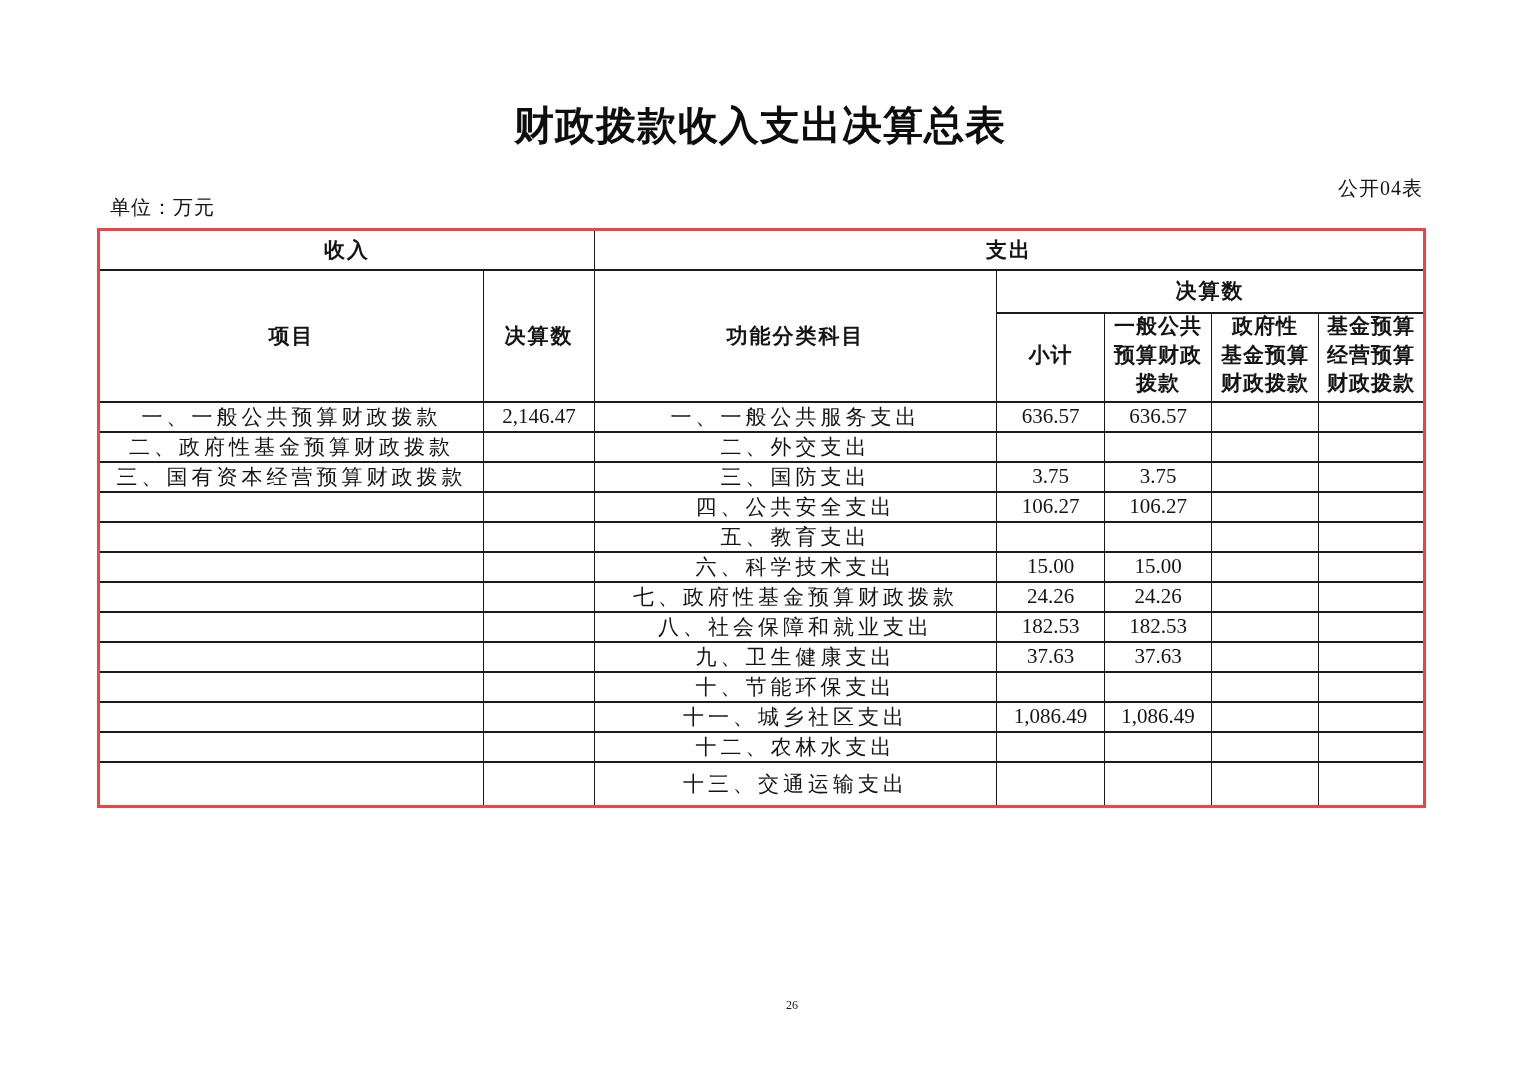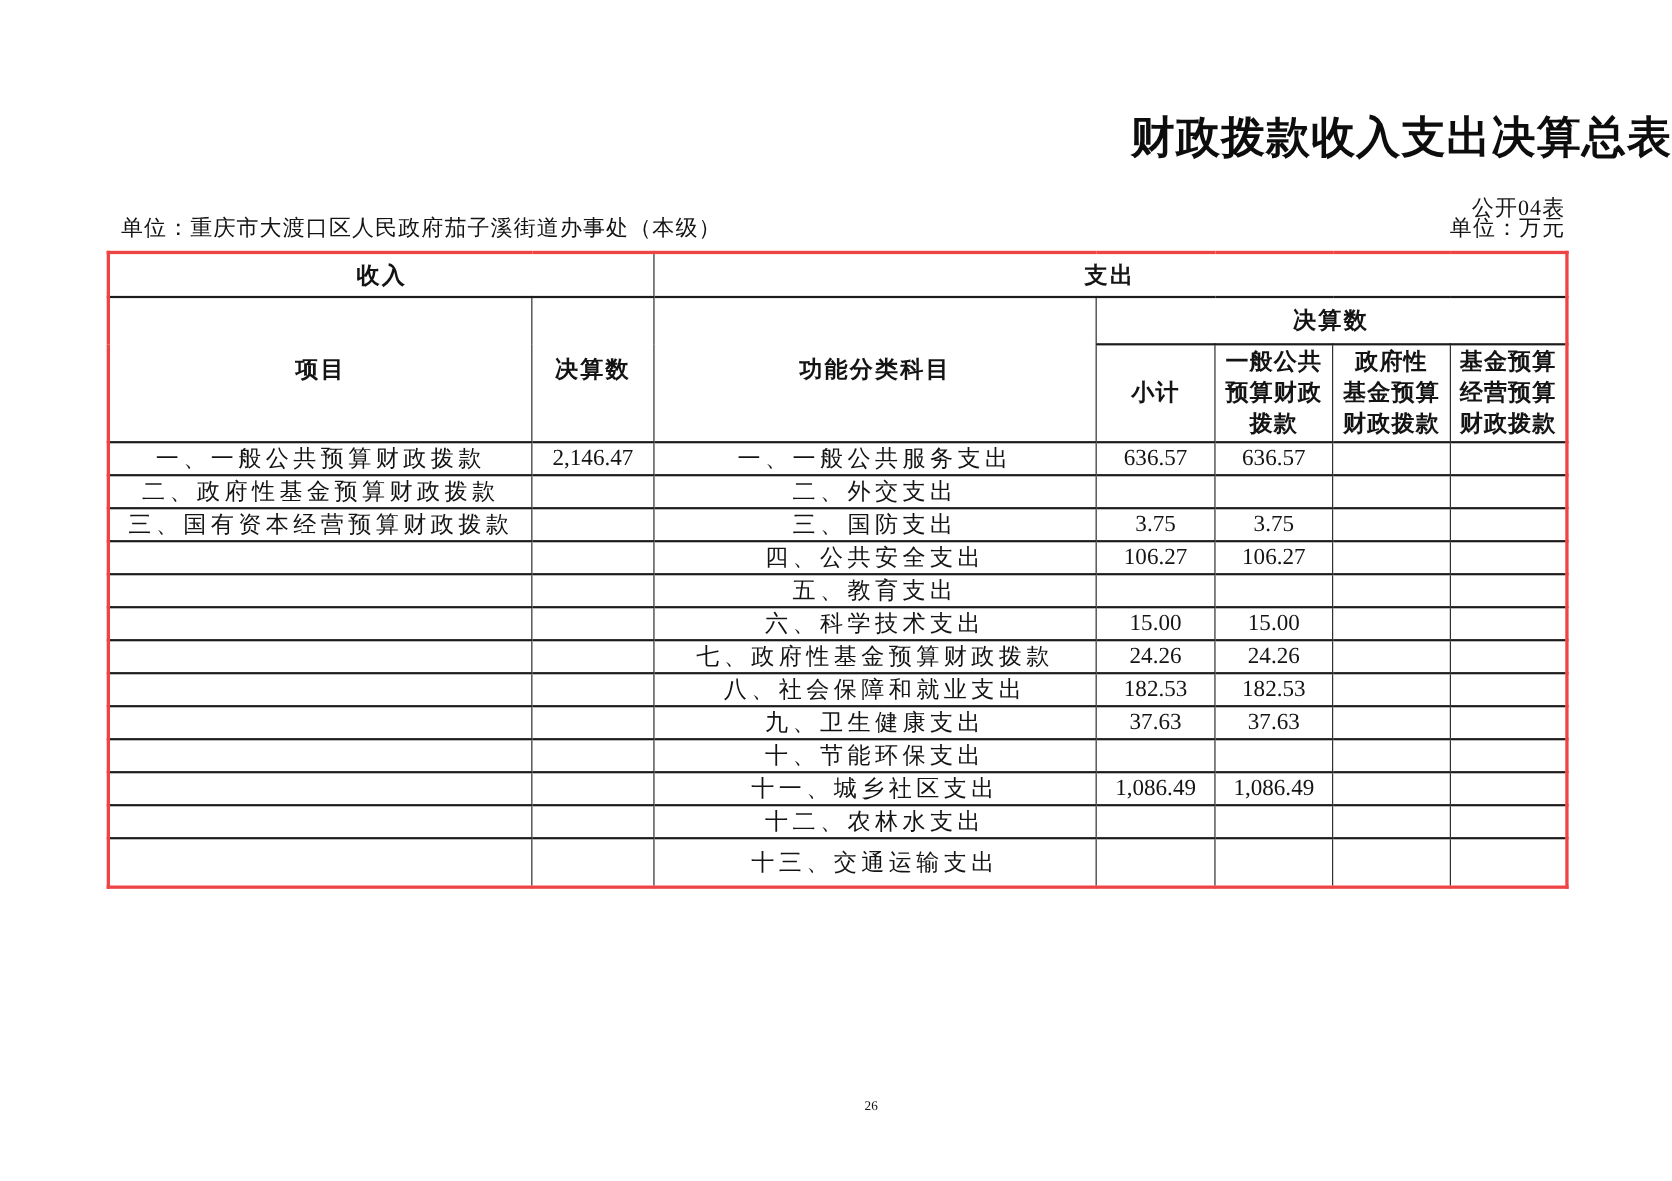--- a/index.html
+++ b/index.html
@@ -11,21 +11,21 @@
     color: #141414;
     font-family: "Liberation Serif", serif;
     overflow: hidden;
   }
   .title {
     position: absolute;
     top: 103px;
     left: 0;
     width: 100%;
     margin: 0;
-    text-align: right;
+    text-align: center;
     font-family: "Liberation Sans", sans-serif;
     font-weight: bold;
     font-size: 40px;
     letter-spacing: 1px;
     color: #0d0d0d;
     line-height: 1.1;
   }
   .table-code {
     position: absolute;
     top: 163px;
@@ -64,21 +64,21 @@
     font-size: 21px;
     overflow: hidden;
   }
   .hdr {
     font-family: "Liberation Sans", sans-serif;
     font-weight: 600;
     font-size: 22px;
     letter-spacing: 2px;
   }
   .hdr-sub {
-    font-family: Liberation Serif, serif;
+    font-family: Liberation Mono, monospace;
     font-weight: 600;
     font-size: 21px;
     letter-spacing: 1px;
     white-space: pre-line;
     line-height: 1.35;
   }
   td.lbl {
     text-align: left;
     padding-left: 13px;
     font-size: 22px;
@@ -109,21 +109,20 @@
 </head>
 <body>
 
 <div class="page">
 
   <h1 class="title">财政拨款收入支出决算总表</h1>
 
   <div class="table-code">公开04表</div>
 
   <div class="units">
-    <span>单位：重庆市大渡口区人民政府茄子溪街道办事处（本级）</span>
     <span>单位：万元</span>
   </div>
 
   <table class="fiscal">
     <colgroup>
       <col style="width:385px">
         <col style="width:111px">
         <col style="width:402px">
       <col style="width:108px">
         <col style="width:107px">

